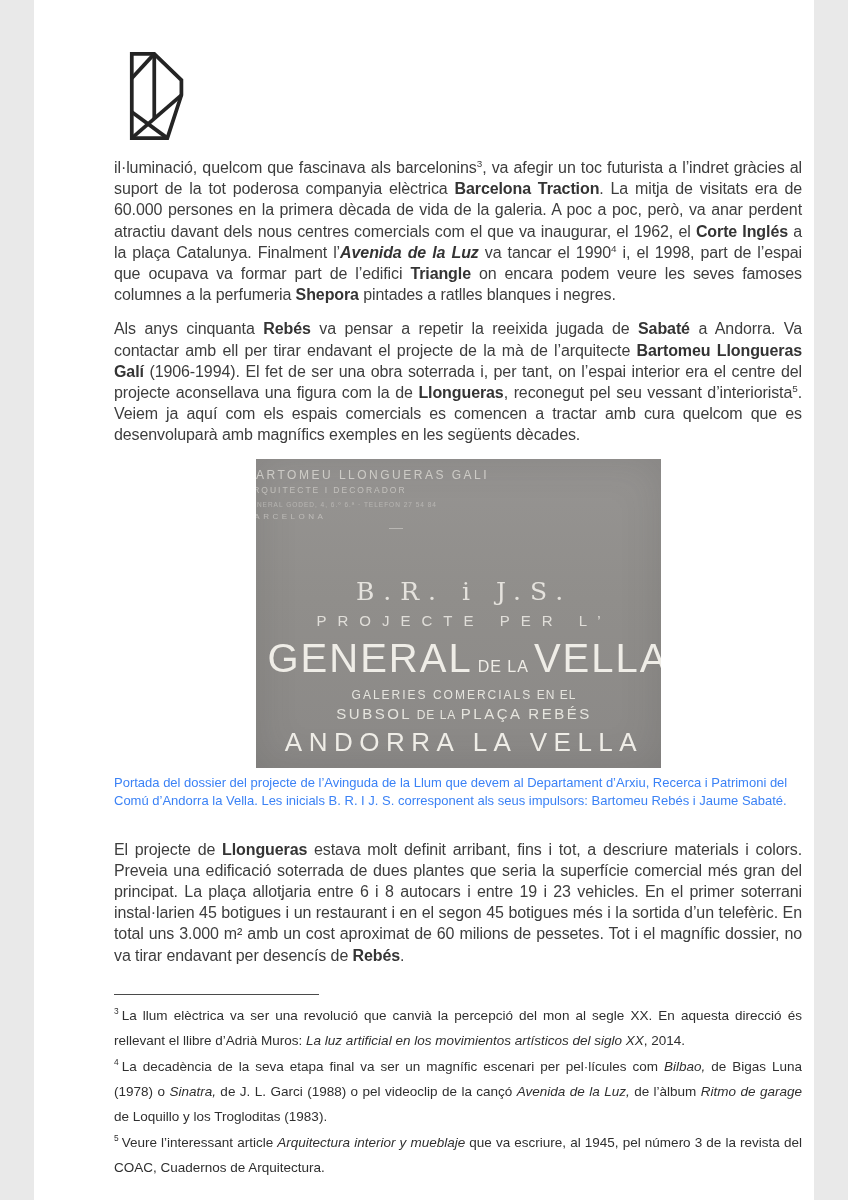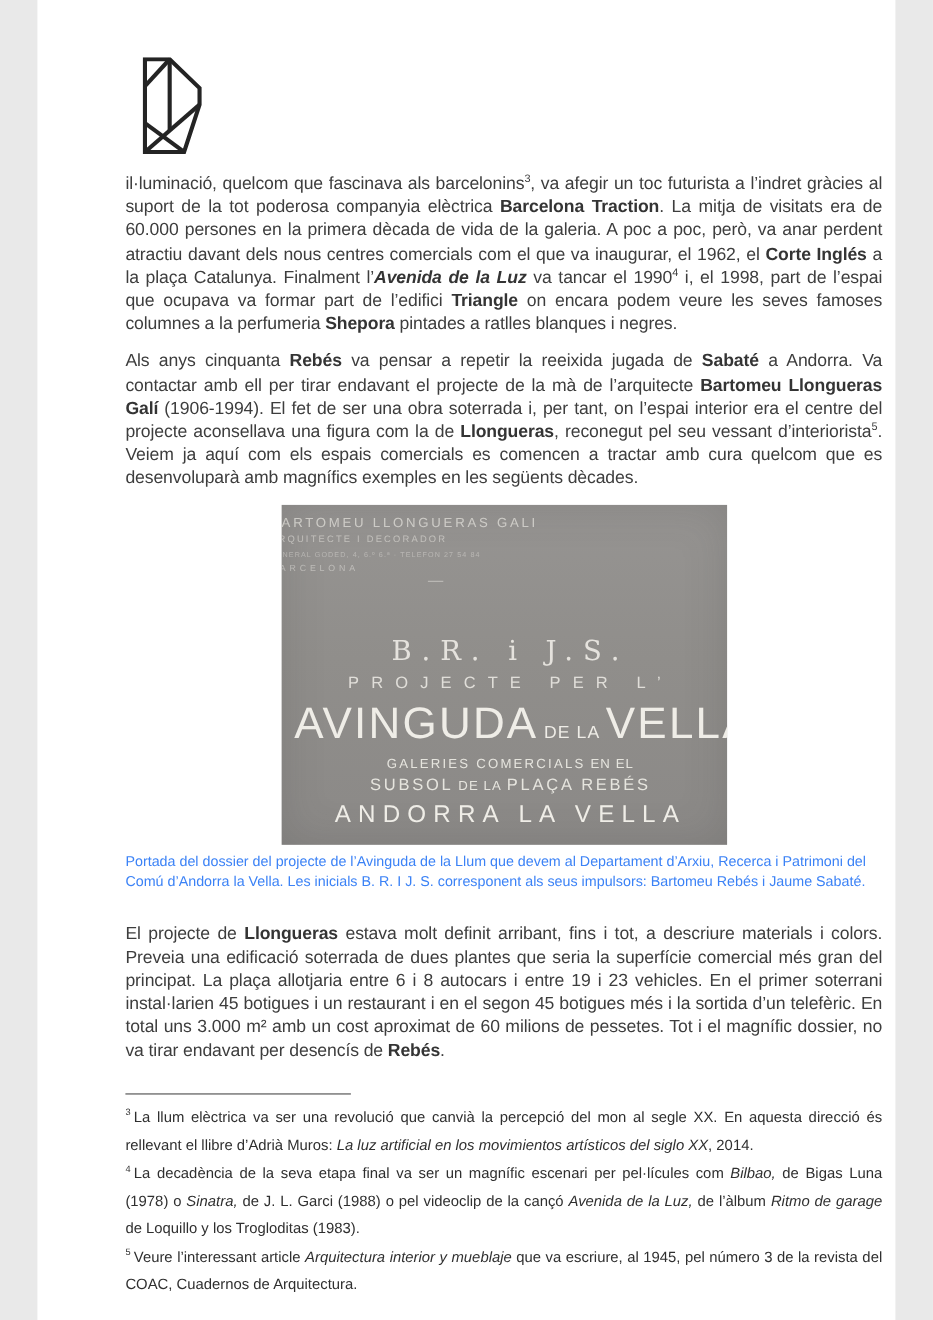--- a/index.html
+++ b/index.html
@@ -59,21 +59,21 @@
   }
   .cv-subtitle { margin-top: 9px; font-size: 15px; letter-spacing: 11px; color: rgba(238,236,230,0.85); }
   .cv-title { margin-top: 10px; white-space: nowrap; color: rgba(244,242,236,0.95); }
   .cv-title .big { font-size: 40px; letter-spacing: 2px; }
   .cv-title .small { font-size: 16px; letter-spacing: 1px; margin: 0 5px; }
   .cv-line3 { margin-top: 8px; color: rgba(240,238,232,0.9); }
   .cv-line3 .med { font-size: 12px; letter-spacing: 2px; }
   .cv-line3 .tiny, .cv-line4 .tiny { font-size: 12px; letter-spacing: 1px; }
   .cv-line4 { margin-top: 4px; color: rgba(240,238,232,0.9); }
   .cv-line4 .med { font-size: 15px; letter-spacing: 2.5px; }
-  .cv-line5 { margin-top: 7px; font-size: 22px; letter-spacing: 6.5px; color: rgba(244,242,236,0.95); }
+  .cv-line5 { margin-top: 7px; font-size: 26px; letter-spacing: 6.5px; color: rgba(244,242,236,0.95); }
   .caption {
     font-size: 13px; line-height: 18.5px;
     color: #3b82f6; text-align: left;
     margin-bottom: 28px;
   }
   .footnotes { margin-top: 28px; }
   .fn-rule { width: 205px; border-top: 1.4px solid #4a4a4a; margin-bottom: 8px; }
   .fn {
     font-size: 13.5px; line-height: 25.4px;
     color: #2f2f2f; text-align: justify;
@@ -112,21 +112,21 @@
         <div class="lh-name">BARTOMEU LLONGUERAS GALI</div>
         <div class="lh-role">ARQUITECTE I DECORADOR</div>
         <div class="lh-addr">GENERAL GODED, 4, 6.º 6.ª · TELEFON 27 54 84</div>
         <div class="lh-city">BARCELONA</div>
         <div class="lh-dash"></div>
       </div>
       <div class="cover-text">
         <div class="cv-initials">B.R. i J.S.</div>
         <div class="cv-subtitle">PROJECTE PER L’</div>
         <div class="cv-title">
-          <span class="big">AVINGUDA</span><span class="small">DE LA</span><span class="big">VELLA</span>
+          <span class="big">GENERAL</span><span class="small">DE LA</span><span class="big">VELLA</span>
         </div>
         <div class="cv-line3">
           <span class="med">GALERIES COMERCIALS</span>
           <span class="tiny">EN EL</span>
         </div>
         <div class="cv-line4">
           <span class="med">SUBSOL</span>
           <span class="tiny">DE LA</span>
           <span class="med">PLAÇA REBÉS</span>
         </div>

